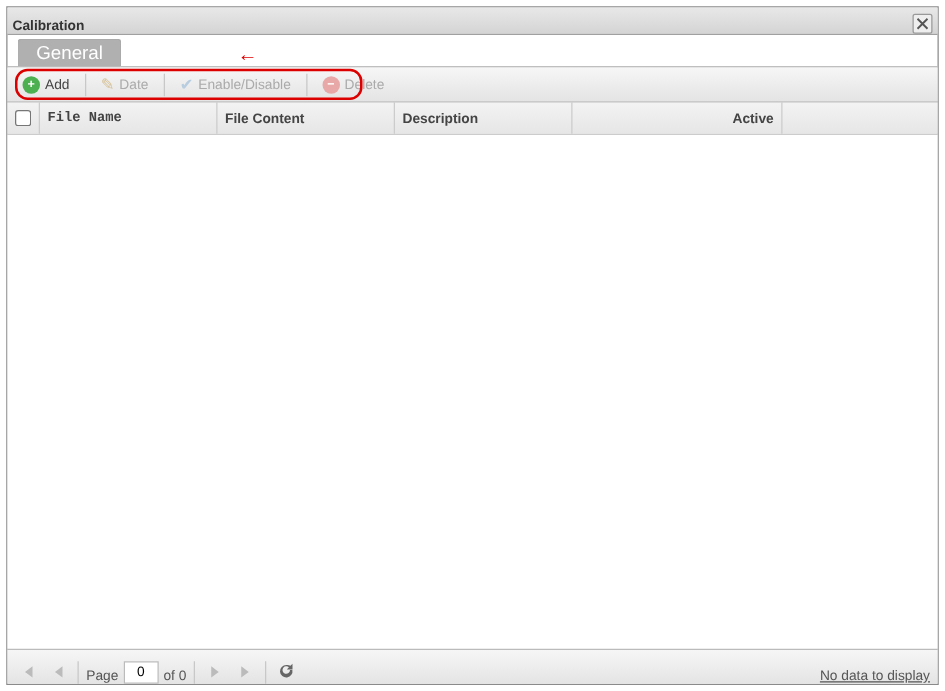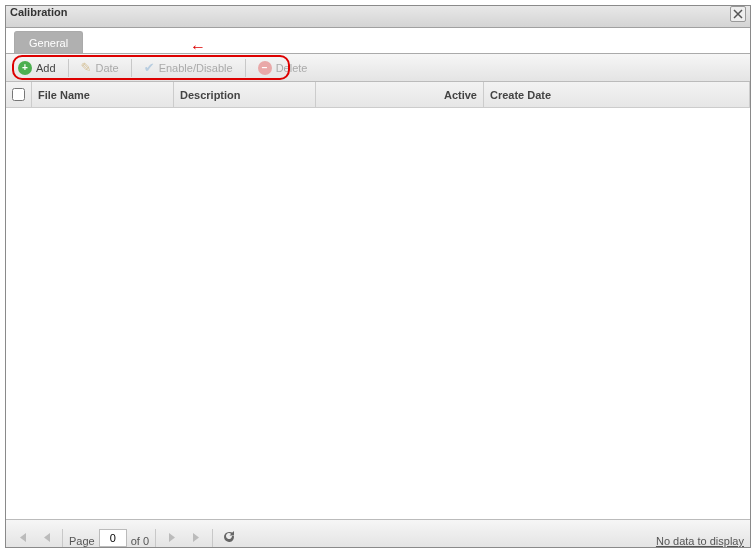--- a/index.html
+++ b/index.html
@@ -16,21 +16,21 @@
   left: 5px; top: 5px;
   width: 746px; height: 543px;
   border: 1px solid #8a8a8a;
   background: #fff;
   display: flex; flex-direction: column;
 }
 .titlebar {
   height: 22px;
   background: linear-gradient(#e8e8e8, #d4d4d4);
   border-bottom: 1px solid #a0a0a0;
-  display: flex; align-items: flex-start;
+  display: flex; align-items: flex-end;
   padding: 0 4px;
 }
 .titlebar .title { font-weight: bold; color: #333; }
 .titlebar .close {
   margin-left: auto;
   width: 16px; height: 16px;
   border: 1px solid #999; border-radius: 2px;
   background: #eee;
   display: flex; align-items: center; justify-content: center;
   cursor: pointer;
@@ -43,21 +43,21 @@
   border-bottom: 1px solid #aaa;
   position: relative;
 }
 .tab {
   height: 22px;
   padding: 0 14px;
   display: flex; align-items: center;
   border: 1px solid #aaa;
   border-bottom: none;
   border-radius: 3px 3px 0 0;
-  font-size: 11px;
+  font-size: 15px;
   cursor: pointer;
 }
 .tab.inactive { background: #b0b0b0; color: #fff; }
 .tab.active { background: #fff; color: #333; position: relative; top: 1px; }
 .arrow-annot {
   position: absolute; left: 184px; top: 8px;
   color: #d00; font-size: 16px; font-weight: bold;
   pointer-events: none;
 }
 .toolbar {
@@ -100,21 +100,21 @@
   border-bottom: 1px solid #ccc;
   background: linear-gradient(#f3f3f3, #e6e6e6);
 }
 .grid-header .col {
   border-right: 1px solid #ccc;
   display: flex; align-items: center;
   padding: 0 6px;
   font-weight: bold; color: #444;
 }
 .col-chk { width: 26px; justify-content: center; padding: 0; }
-.col-fname { width: 142px; }
+.col-fname { width: 142px; font-family: Liberation Mono, monospace; }
 .col-fcontent { width: 142px; }
 .col-desc { width: 142px; }
 .col-active { width: 168px; justify-content: flex-end; }
 .col-date { flex: 1; border-right: none; }
 .grid-body { flex: 1; background: #fff; }
 .pager {
   height: 28px;
   background: linear-gradient(#f6f6f6, #e4e4e4);
   border-top: 1px solid #bbb;
   display: flex; align-items: flex-end;
@@ -179,28 +179,28 @@
     <div class="highlight-annot"></div>
   </div>
 
   <div class="grid-header">
     <div class="col col-chk">
       <input type="checkbox" style="">
     </div>
     <div class="col col-fname">
         <span>File Name</span>
       </div>
+    <div class="col col-fcontent">
+        <span>File Content</span>
+      </div>
     <div class="col col-desc">
         <span>Description</span>
       </div>
     <div class="col col-active">
         <span>Active</span>
-      </div>
-    <div class="col col-date">
-        <span>Create Date</span>
       </div>
   </div>
 
   <div class="grid-body"></div>
 
   <div class="pager">
     <div class="pbtn">
       <svg width="11" height="11" viewBox="0 0 11 11">
           <path d="M1 1v9M9 1L3 5.5 9 10z" fill="#bbb"></path>
         </svg>

